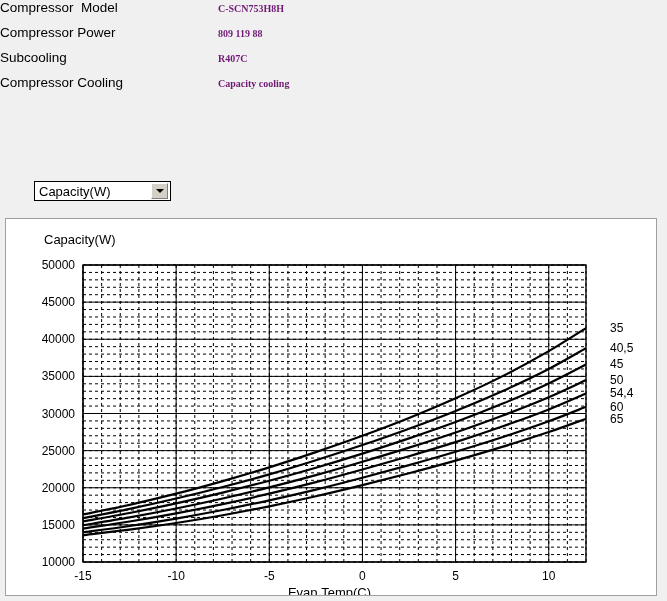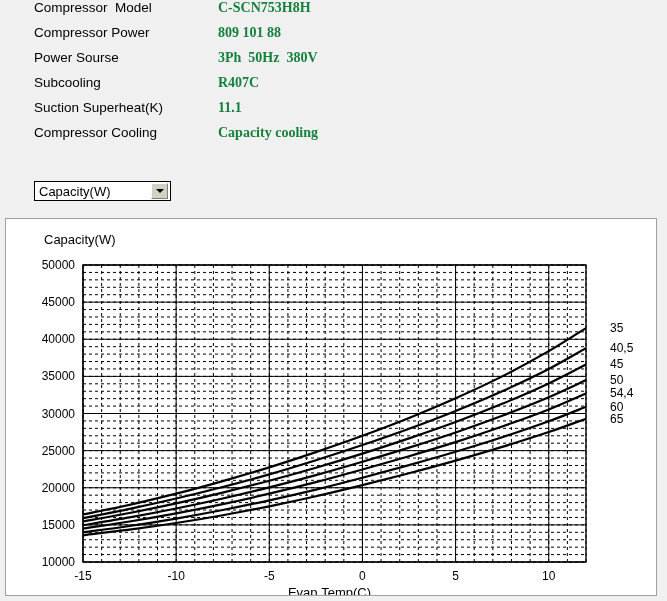--- a/index.html
+++ b/index.html
@@ -14,31 +14,30 @@
   #spec-table{
     position:absolute;left:0;top:0;width:667px;
   }
   .spec-row{
     display:flex;
     align-items:baseline;
     height:25px;
   }
   .spec-label{
     width:218px;
-    padding-left:34px;
     box-sizing:border-box;
     font-size:13.5px;
     color:#000;
     font-family:"Liberation Sans", sans-serif;
     white-space:pre;
   }
   .spec-value{
-    font-size:14px;
+    font-size:10px;
     font-weight:bold;
-    color:#15803d;
+    color:#701a75;
     font-family:"Liberation Serif", serif;
     white-space:pre;
   }
   
   #chart-select{
     position:absolute;left:34px;top:181px;
     width:137px;height:20px;
     background:#ffffff;
     border:1px solid #000000;
     box-sizing:border-box;
@@ -83,33 +82,25 @@
 </head>
 <body>
 
 <div id="spec-table">
   <div class="spec-row">
     <div class="spec-label">Compressor  Model</div>
     <div class="spec-value">C-SCN753H8H</div>
   </div>
   <div class="spec-row">
     <div class="spec-label">Compressor Power</div>
-    <div class="spec-value">809 101 88</div>
-  </div>
-  <div class="spec-row">
-    <div class="spec-label">Power Sourse</div>
-    <div class="spec-value">3Ph  50Hz  380V</div>
+    <div class="spec-value">809 119 88</div>
   </div>
   <div class="spec-row">
     <div class="spec-label">Subcooling</div>
     <div class="spec-value">R407C</div>
-  </div>
-  <div class="spec-row">
-    <div class="spec-label">Suction Superheat(K)</div>
-    <div class="spec-value">11.1</div>
   </div>
   <div class="spec-row">
     <div class="spec-label">Compressor Cooling</div>
     <div class="spec-value">Capacity cooling</div>
   </div>
 </div>
 
 <div id="chart-select">
   <div class="sel-text">Capacity(W)</div>
   <div class="sel-arrow">

